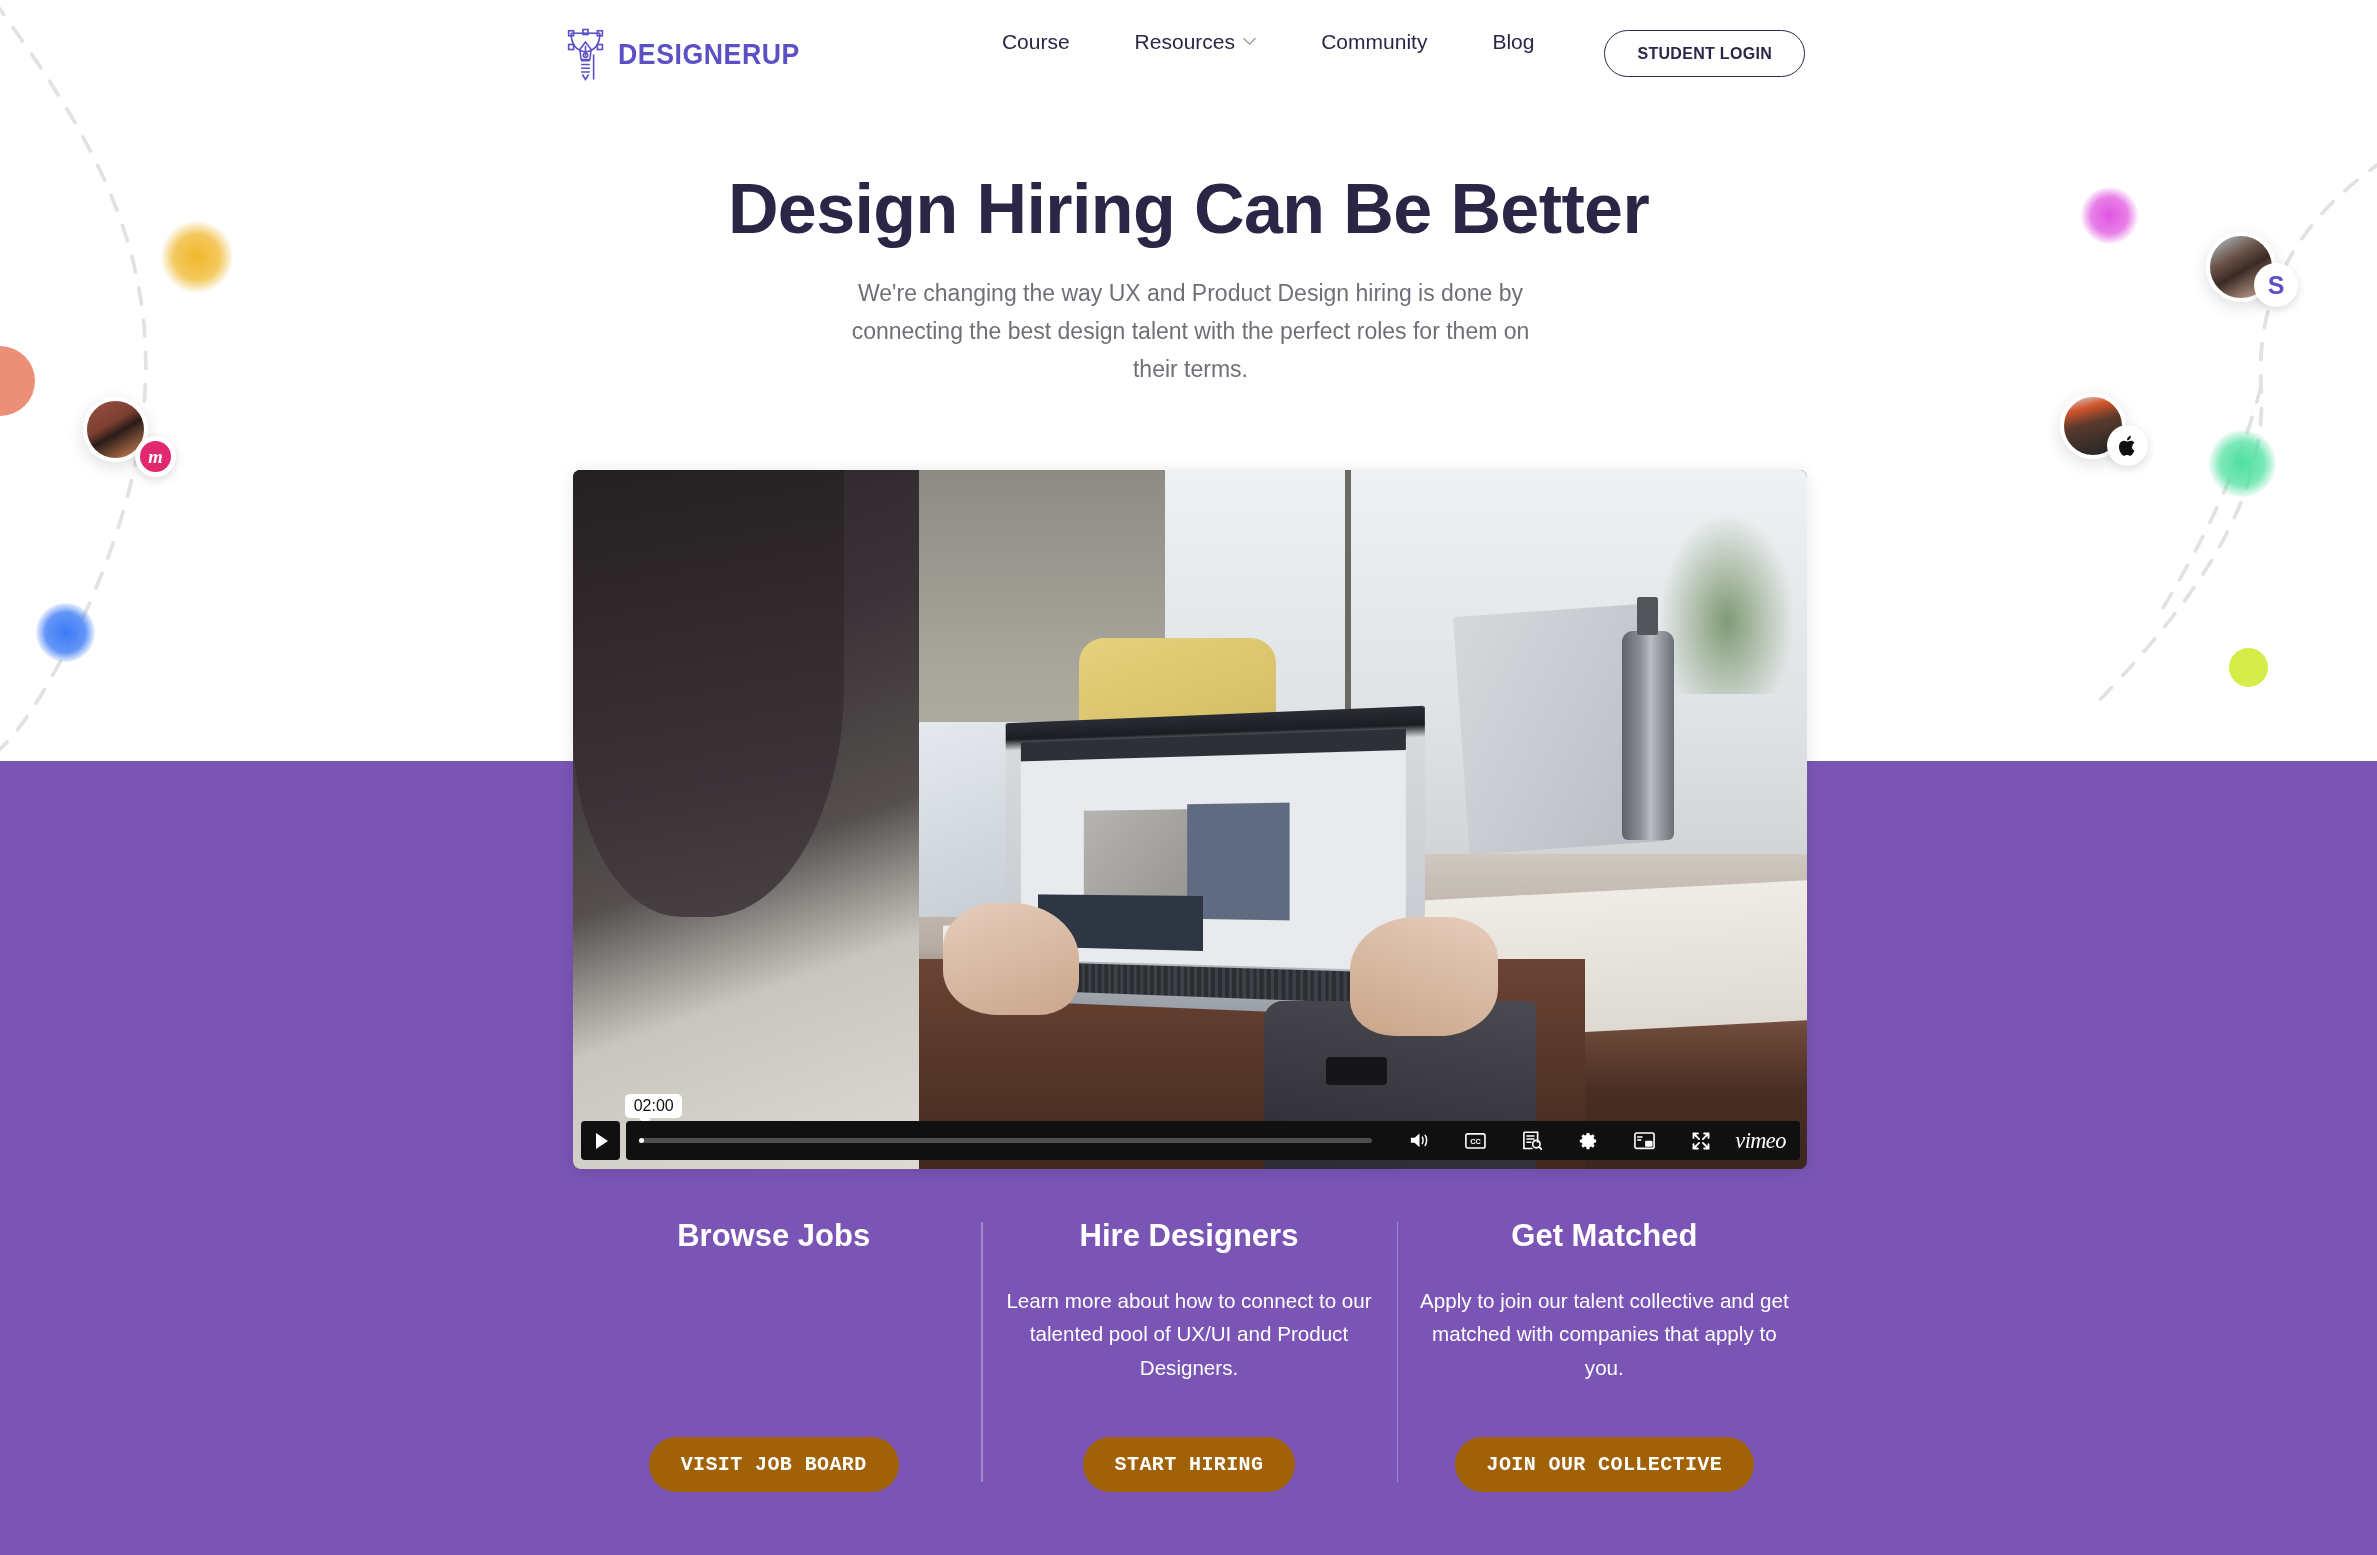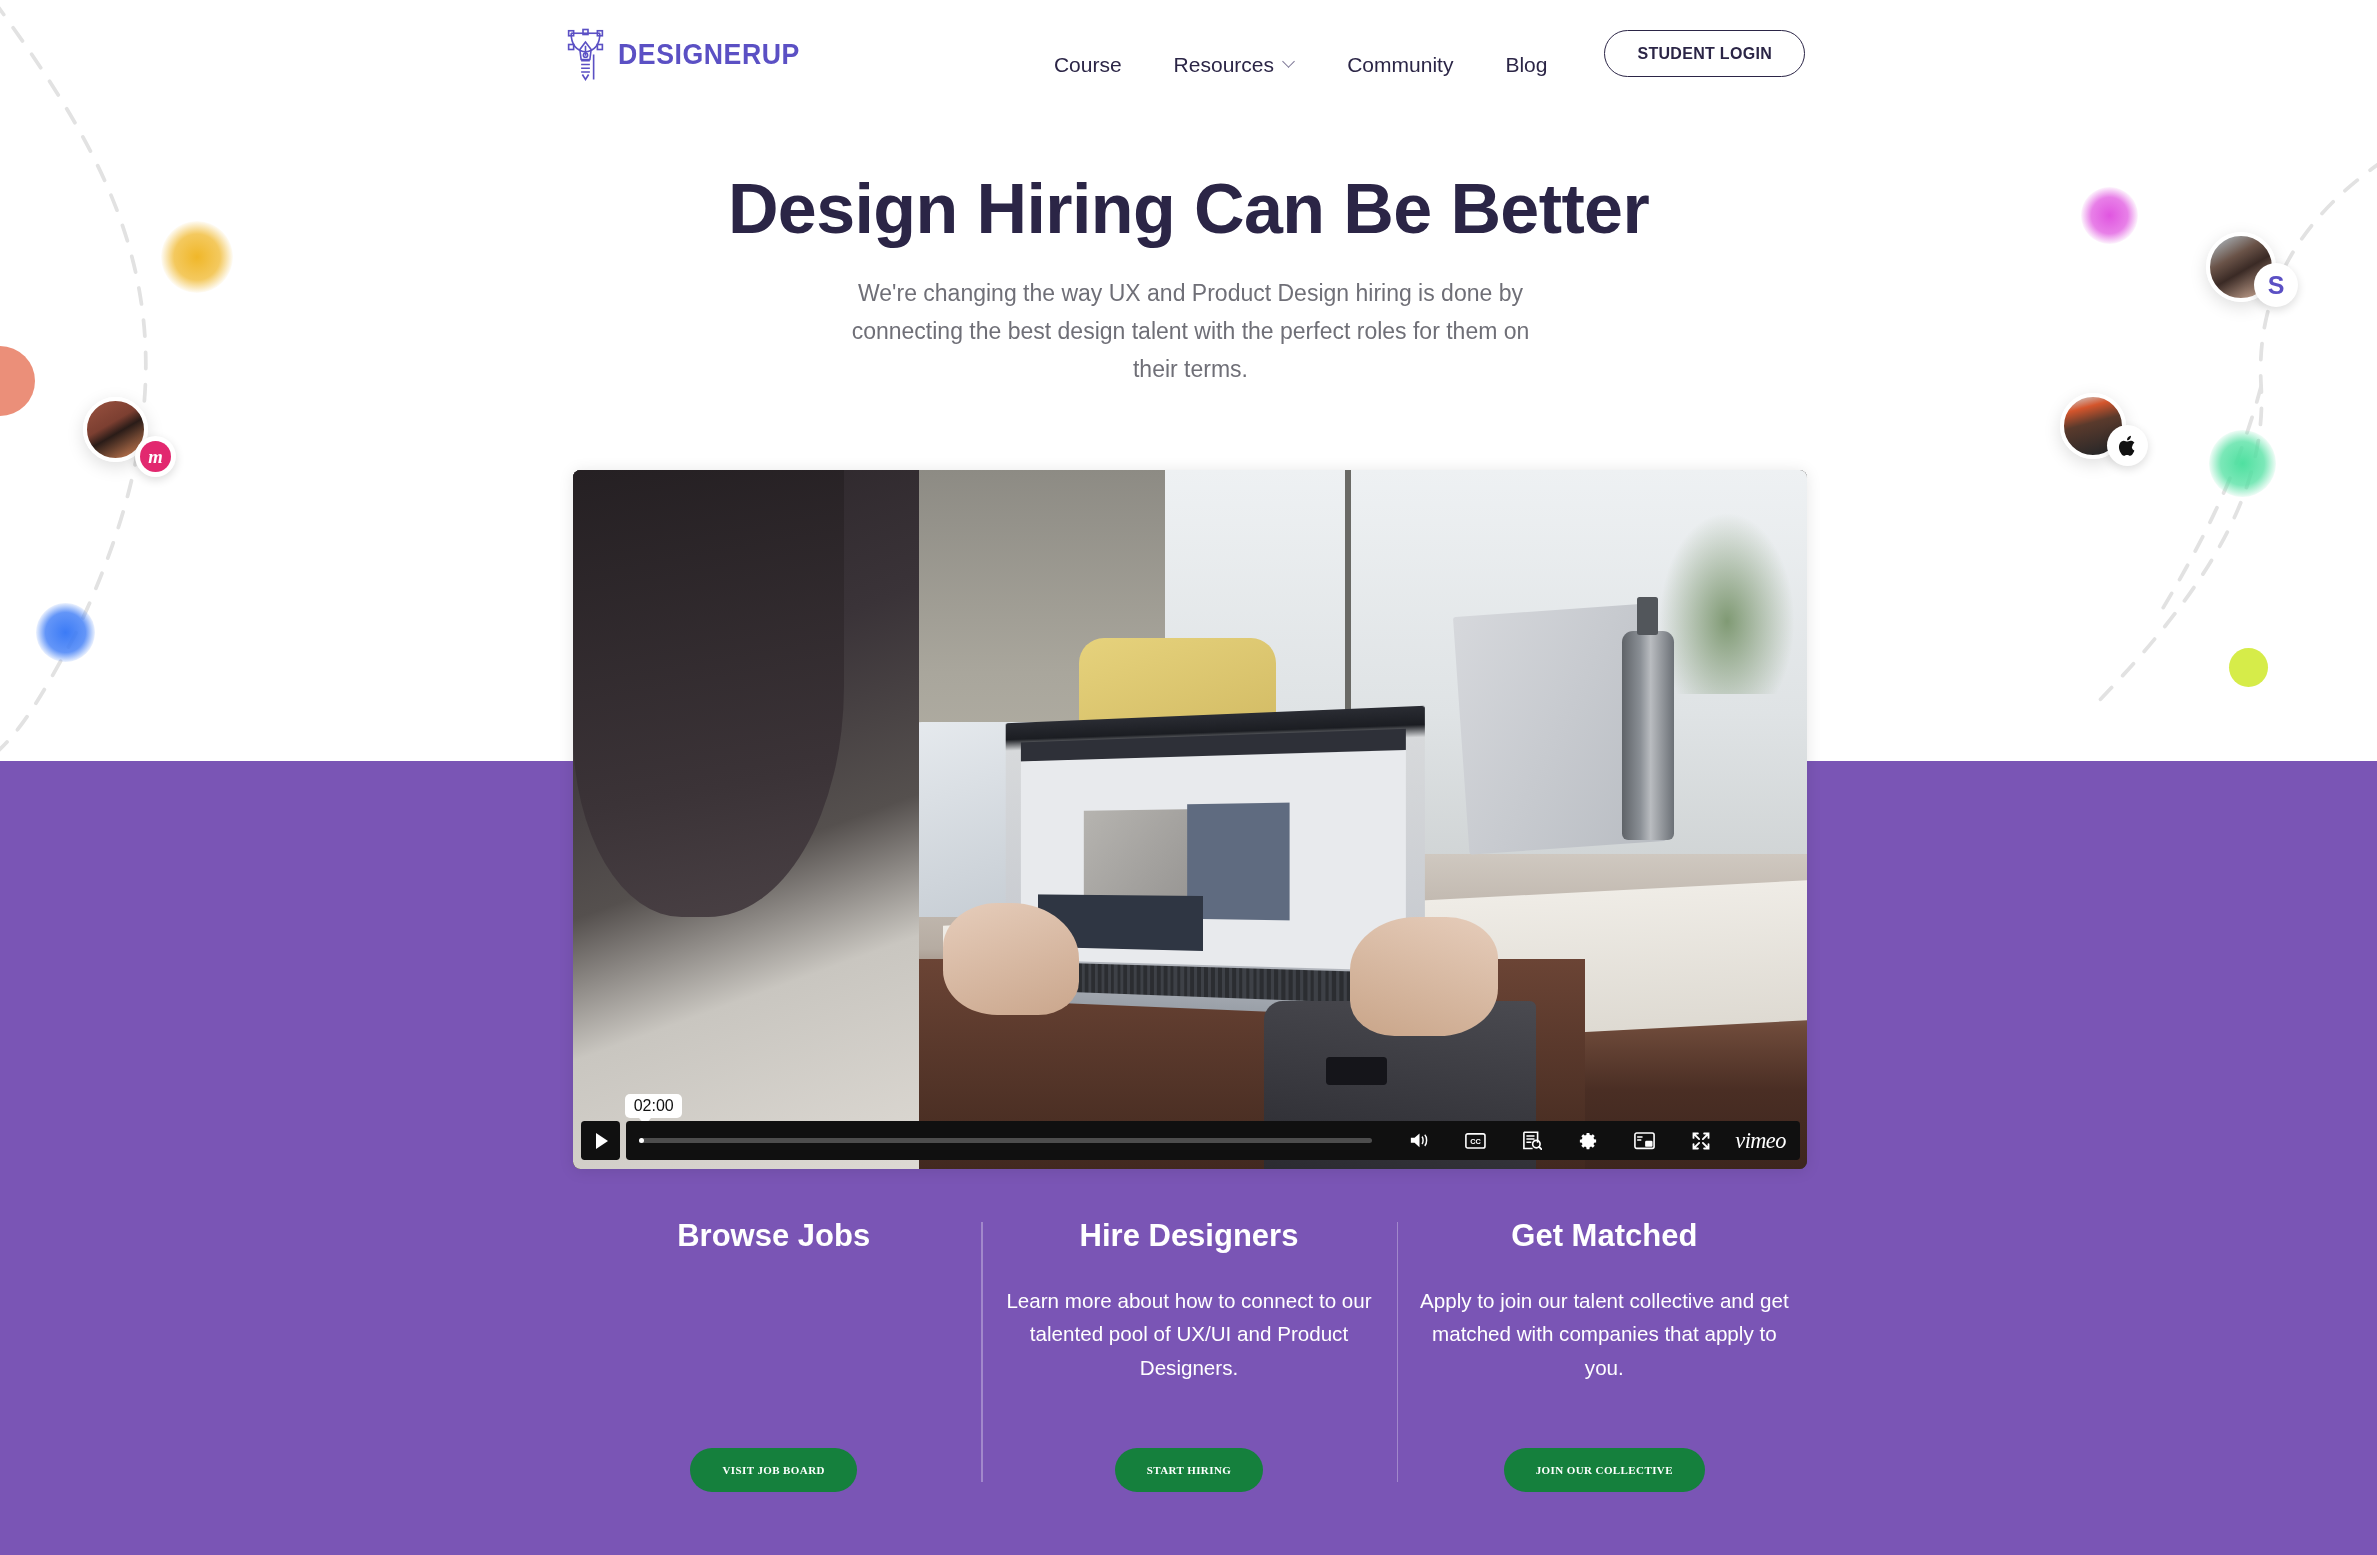--- a/index.html
+++ b/index.html
@@ -28,22 +28,22 @@
     text-decoration:none;
   }
   .logo-mark{ width:39px; height:55px; }
   .logo-text{
     font-size:29px; font-weight:800; letter-spacing:0.6px;
     color:#5b50c4; font-family:"Liberation Sans", sans-serif;
     font-stretch:condensed; transform:scaleX(0.92); transform-origin:left center;
   }
   .nav{
     position:absolute; right:0; top:30px; width:1819px;
-    display:flex; align-items:flex-end; justify-content:flex-end;
-    gap:3px; padding-right:572px;
+    display:flex; align-items:flex-start; justify-content:flex-end;
+    gap:16px; padding-right:572px;
   }
   .nav-link{
     font-size:21px; color:#2b2546; text-decoration:none;
     margin-left:49px; white-space:nowrap;
     display:flex; align-items:center; gap:8.7px;
   }
   .chev{ display:inline-block; width:12.5px; height:12.5px; position:relative; top:-1.9px;}
   .chev::before{
     content:""; position:absolute; left:1.2px; top:0;
     width:8px; height:8px; border-right:1.9px solid #7a7594; border-bottom:1.9px solid #7a7594;
@@ -200,24 +200,24 @@
   }
   .feat-title{
     font-size:31px; font-weight:800; color:#ffffff; margin-bottom:30px;
     text-align:left; white-space:nowrap;
   }
   .feat-desc{
     font-size:20.6px; line-height:1.62; color:#ffffff; text-align:center;
     margin-bottom:34px;
   }
   .feat-btn{
-    background:#15803d; color:#ffffff; border:none; border-radius:37px;
-    padding:16px 32px; font-size:11px; font-weight:700; letter-spacing:0.4px;
+    background:#a16207; color:#ffffff; border:none; border-radius:37px;
+    padding:16px 32px; font-size:20px; font-weight:700; letter-spacing:0.4px;
     cursor:pointer; white-space:nowrap; margin-top:auto;
-    font-family:Liberation Serif, serif;
+    font-family:Liberation Mono, monospace;
   }
 </style>
 </head>
 <body>
 
 <div class="page">
 
   <div class="purple-band"></div>
 
   <div class="deco">

